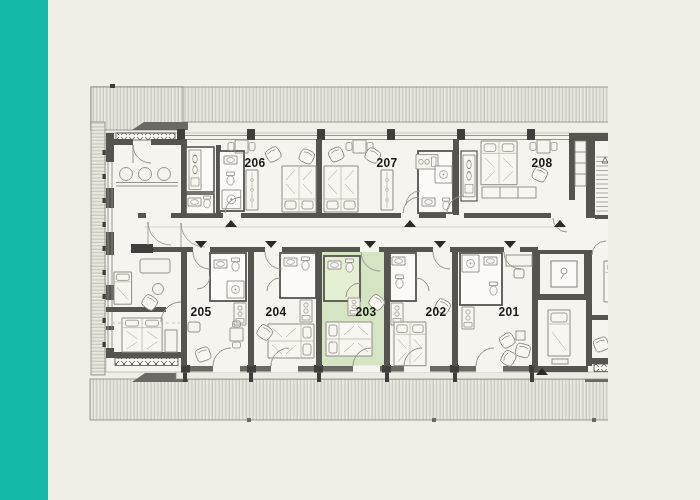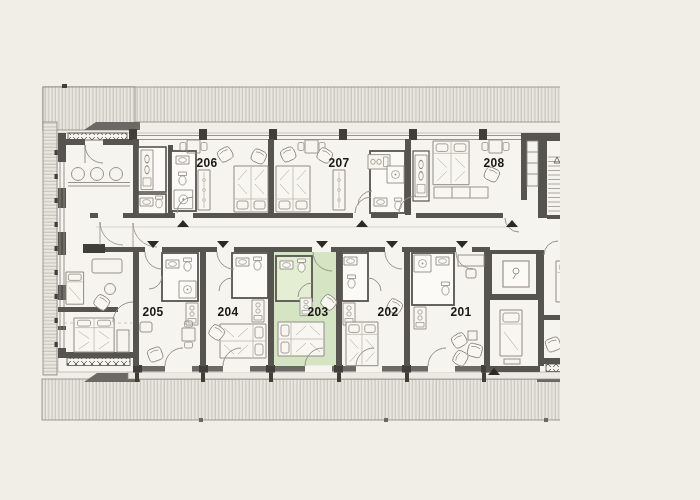--- a/index.html
+++ b/index.html
@@ -1,17 +1,17 @@
 <!DOCTYPE html>
 <html><head>
 <meta charset="utf-8">
 <style>
   html,body{margin:0;padding:0;background:#f1eee8;}
-  .stage{position:relative;width:560px;height:500px;background:#a3a3a3;overflow:hidden;
-         font-family:"Liberation Sans", sans-serif;}
+  .stage{position:relative;width:560px;height:500px;background:#14b8a6;overflow:hidden;
+         font-family:"Liberation Sans", sans-serif;padding-left:48px;}
   svg{display:block}
   .rlabel{font:bold 12px "Liberation Sans", sans-serif;fill:#181816;letter-spacing:.3px;}
   .hotspot{fill:transparent;cursor:pointer;}
   .furn{stroke:#94928a;fill:none;stroke-width:1;}
 </style>
 </head>
 <body>
 
 <div class="stage">
 <svg viewBox="0 0 700 500" width="700" height="500">

